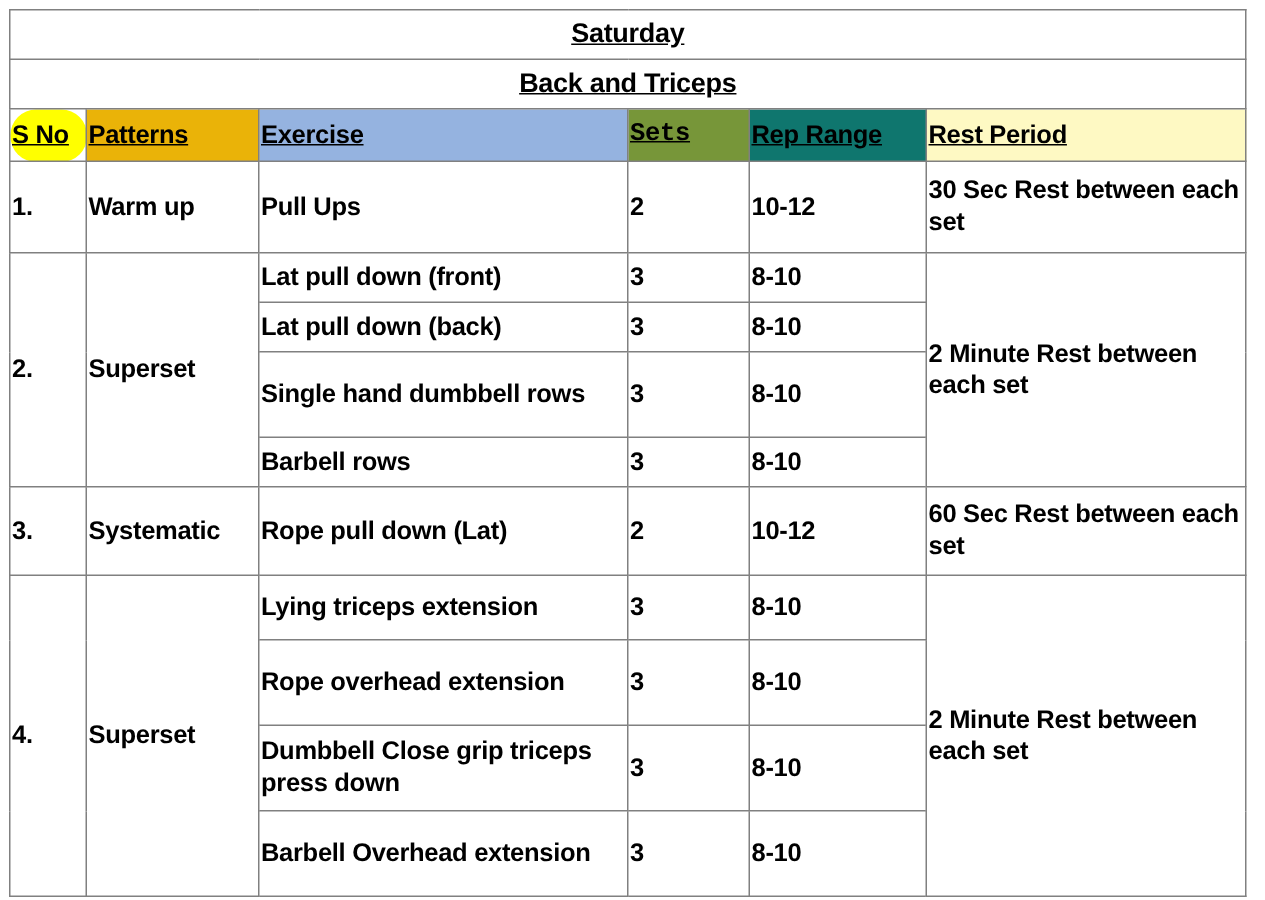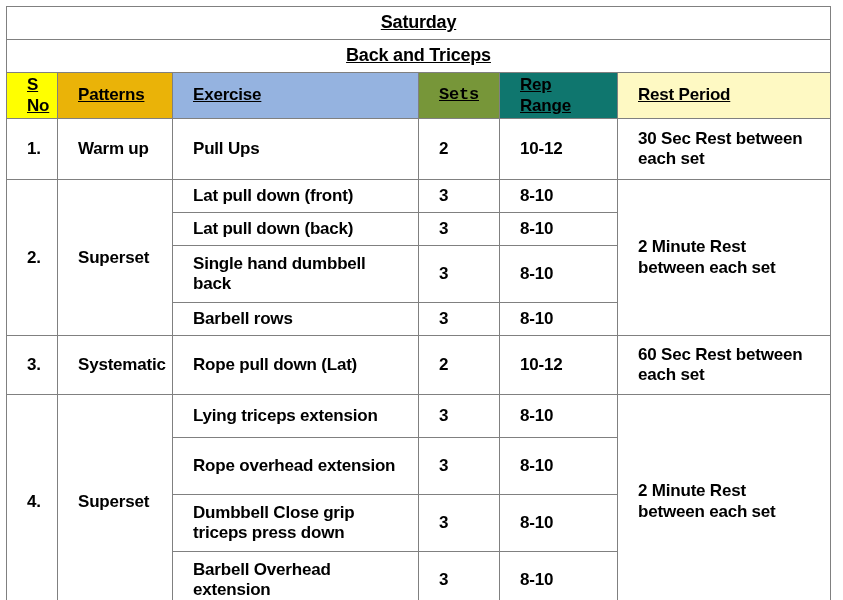--- a/index.html
+++ b/index.html
@@ -20,21 +20,21 @@
     width: 824px;
   }
   table.workout {
     border-collapse: collapse;
     table-layout: fixed;
     width: 824px;
     border: 1px solid #808080;
   }
   table.workout td {
     border: 1px solid #808080;
-    padding: 2px 20px;
+    padding: 2px 1px;
     font-size: 17px;
     font-weight: bold;
     color: #000000;
     vertical-align: middle;
     line-height: 1.22;
     letter-spacing: -0.2px;
   }
   .title-cell {
     text-align: center;
     height: 28px;
@@ -43,21 +43,21 @@
     text-decoration: underline;
     font-size: 18px;
   }
   .hdr {
     height: 30px;
     text-align: left;
   }
   .hdr span {
     text-decoration: underline;
   }
-  .c-sno   { background: #FFFF00; }
+  .c-sno   { background: #FFFF00; border-radius: 17px; }
   .c-pat   { background: #eab308; }
   .c-exe   { background: #95B3E0; margin-left: 32px; }
   .c-sets  { background: #779639; font-family: Liberation Mono, monospace; }
   .c-rep   { background: #0f766e; }
   .c-rest  { background: #fef9c3; }
 
   .row-cell { height: 28px; }
 </style>
 </head>
 <body>
@@ -108,21 +108,21 @@
         <td class="row-cell">3</td>
         <td class="row-cell">8-10</td>
         <td class="row-cell" rowspan="4">2 Minute Rest between each set</td>
       </tr>
       <tr>
         <td class="row-cell">Lat pull down (back)</td>
         <td class="row-cell">3</td>
         <td class="row-cell">8-10</td>
       </tr>
       <tr>
-        <td class="row-cell" style="height:52px">Single hand dumbbell back</td>
+        <td class="row-cell" style="height:52px">Single hand dumbbell rows</td>
         <td class="row-cell">3</td>
         <td class="row-cell">8-10</td>
       </tr>
       <tr>
         <td class="row-cell">Barbell rows</td>
         <td class="row-cell">3</td>
         <td class="row-cell">8-10</td>
       </tr>
 
       <tr>

